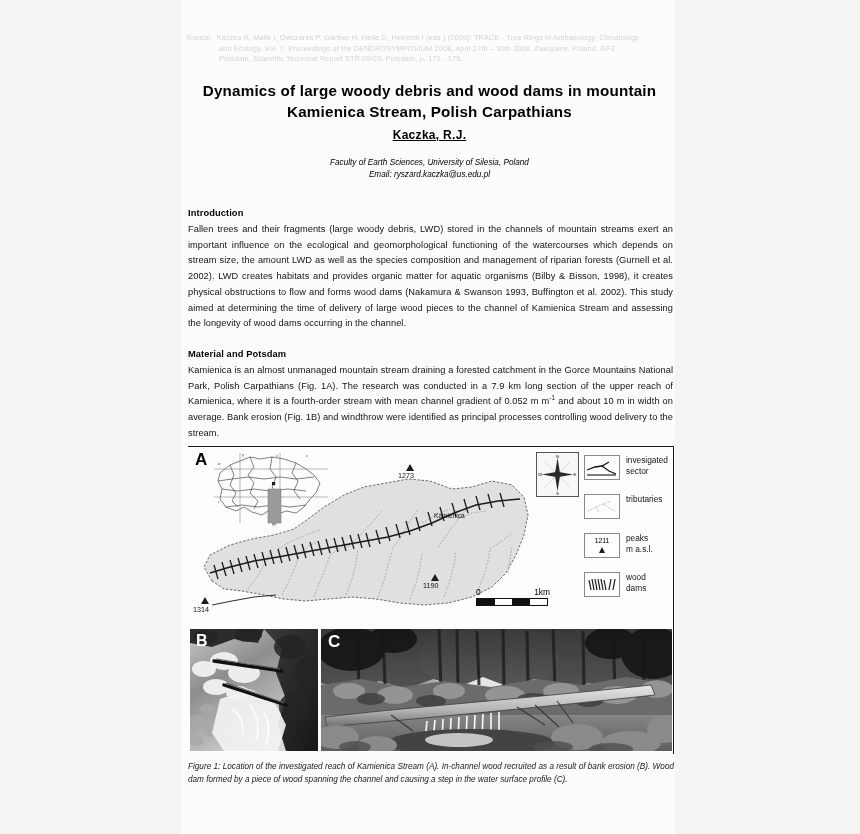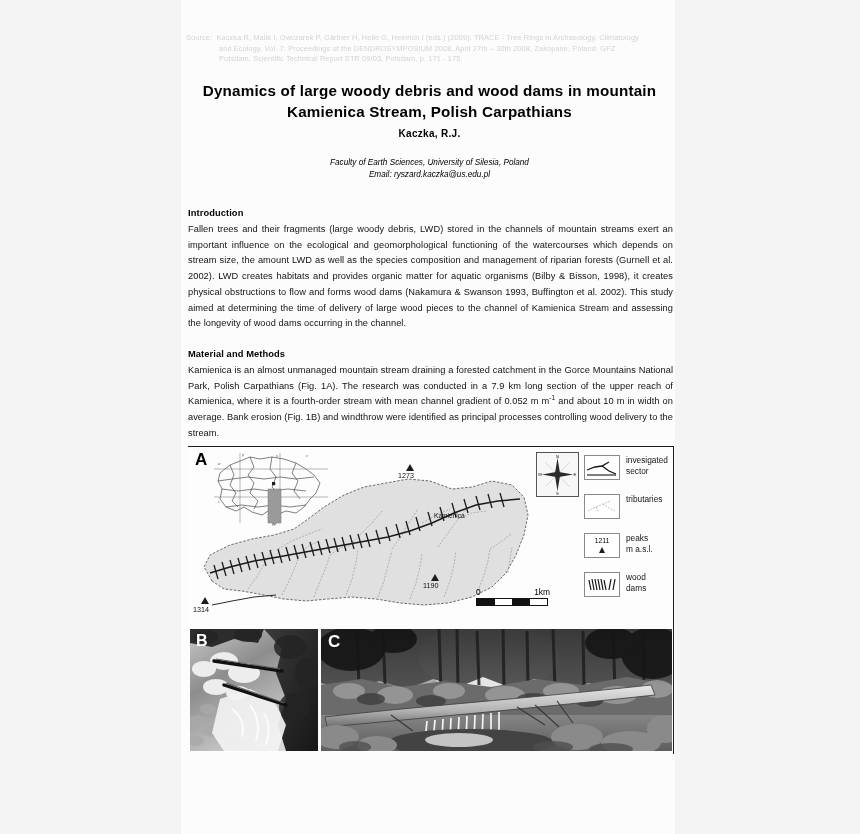--- a/index.html
+++ b/index.html
@@ -56,23 +56,24 @@
     font-weight: bold;
     line-height: 21px;
     letter-spacing: 0.2px;
   }
   .author {
     position: absolute;
     left: 186px;
     top: 128px;
     width: 487px;
     text-align: center;
-    font-size: 10px;
+    font-size: 12px;
     font-weight: bold;
     letter-spacing: 0.3px;
+    text-decoration: underline;
   }
   .affil {
     position: absolute;
     left: 186px;
     top: 157px;
     width: 487px;
     text-align: center;
     font-size: 8.2px;
     font-style: italic;
     line-height: 12.4px;
@@ -288,21 +289,21 @@
   <div class="author">Kaczka, R.J.</div>
 
   <div class="affil">
     <div>Faculty of Earth Sciences, University of Silesia, Poland</div>
     <div>Email: ryszard.kaczka@us.edu.pl</div>
   </div>
 
   <div class="sec-head intro">Introduction</div>
   <div class="body-par intro">Fallen trees and their fragments (large woody debris, LWD) stored in the channels of mountain streams exert an important influence on the ecological and geomorphological functioning of the watercourses which depends on stream size, the amount LWD as well as the species composition and management of riparian forests (Gurnell et al. 2002). LWD creates habitats and provides organic matter for aquatic organisms (Bilby &amp; Bisson, 1998), it creates physical obstructions to flow and forms wood dams (Nakamura &amp; Swanson 1993, Buffington et al. 2002). This study aimed at determining the time of delivery of large wood pieces to the channel of Kamienica Stream and assessing the longevity of wood dams occurring in the channel.</div>
 
-  <div class="sec-head methods">Material and Methods</div>
+  <div class="sec-head methods">Material and Potsdam</div>
   <div class="body-par methods"><span>Kamienica is an almost unmanaged mountain stream draining a forested catchment in the Gorce Mountains National Park, Polish Carpathians (Fig. 1A). The research was conducted in a 7.9 km long section of the upper reach of Kamienica, where it is a fourth-order stream with mean channel gradient of 0.052 m m</span><sup>-1</sup><span> and about 10 m in width on average. Bank erosion (Fig. 1B) and windthrow were identified as principal processes controlling wood delivery to the stream.</span></div>
 
   <div class="figure">
     <div class="fig-topline"></div>
     <div class="fig-rightline"></div>
 
     <div class="panel-a">
       <div class="panel-label a">A</div>
 
       <svg class="inset-map" viewBox="0 0 125 78">
@@ -666,13 +667,14 @@
           <line x1="196" y1="78" x2="224" y2="96"></line>
           <line x1="214" y1="76" x2="238" y2="98"></line>
           <line x1="236" y1="72" x2="252" y2="94"></line>
           <line x1="70" y1="86" x2="92" y2="102"></line>
         </g>
       </svg>
       <div class="panel-label c">C</div>
     </div>
   </div>
 
+  <div class="caption">Figure 1: Location of the investigated reach of Kamienica Stream (A). In-channel wood recruited as a result of bank erosion (B). Wood dam formed by a piece of wood spanning the channel and causing a step in the water surface profile (C).</div>
 </div>
 
 </body></html>

